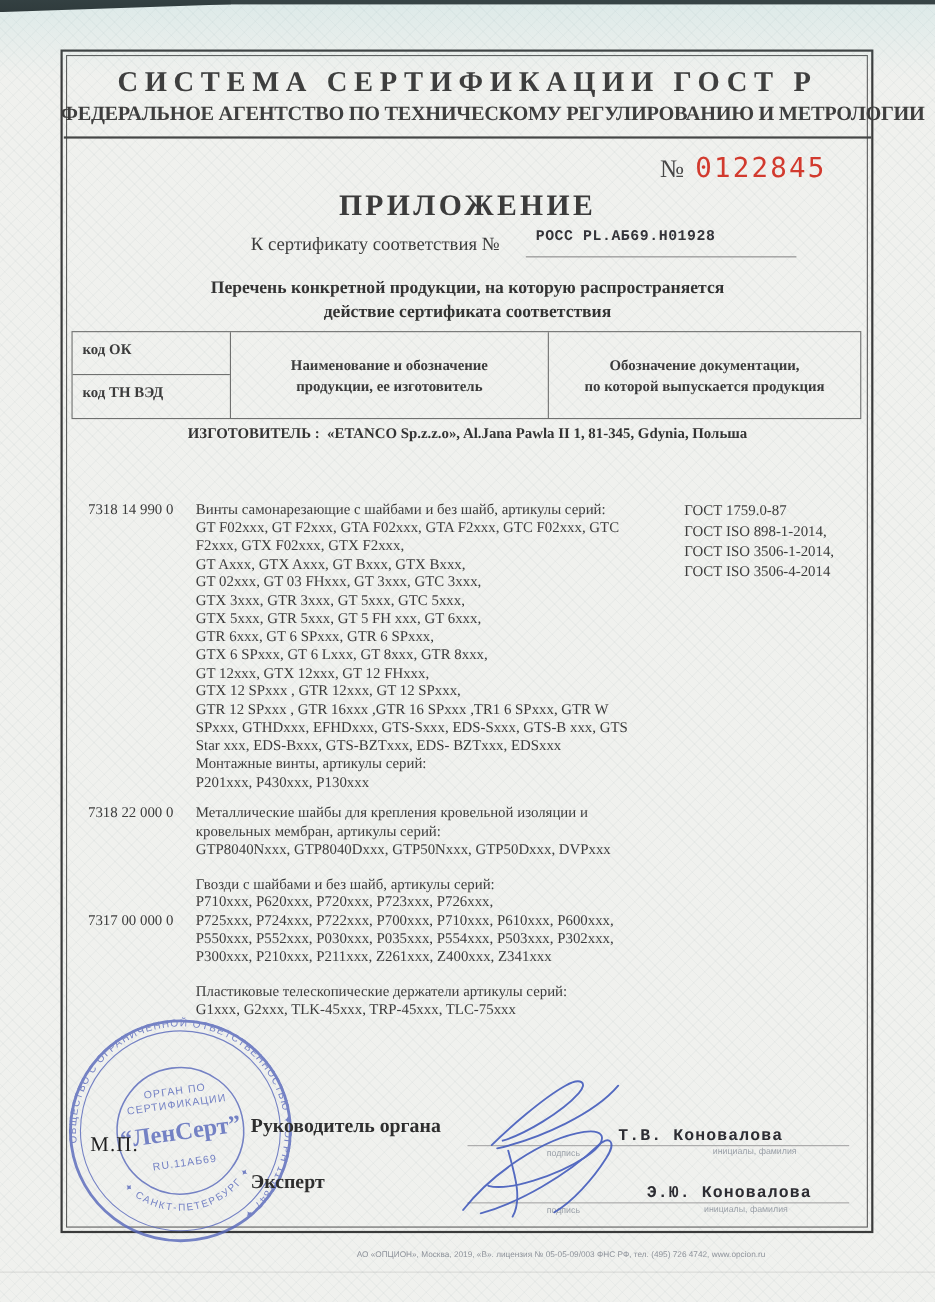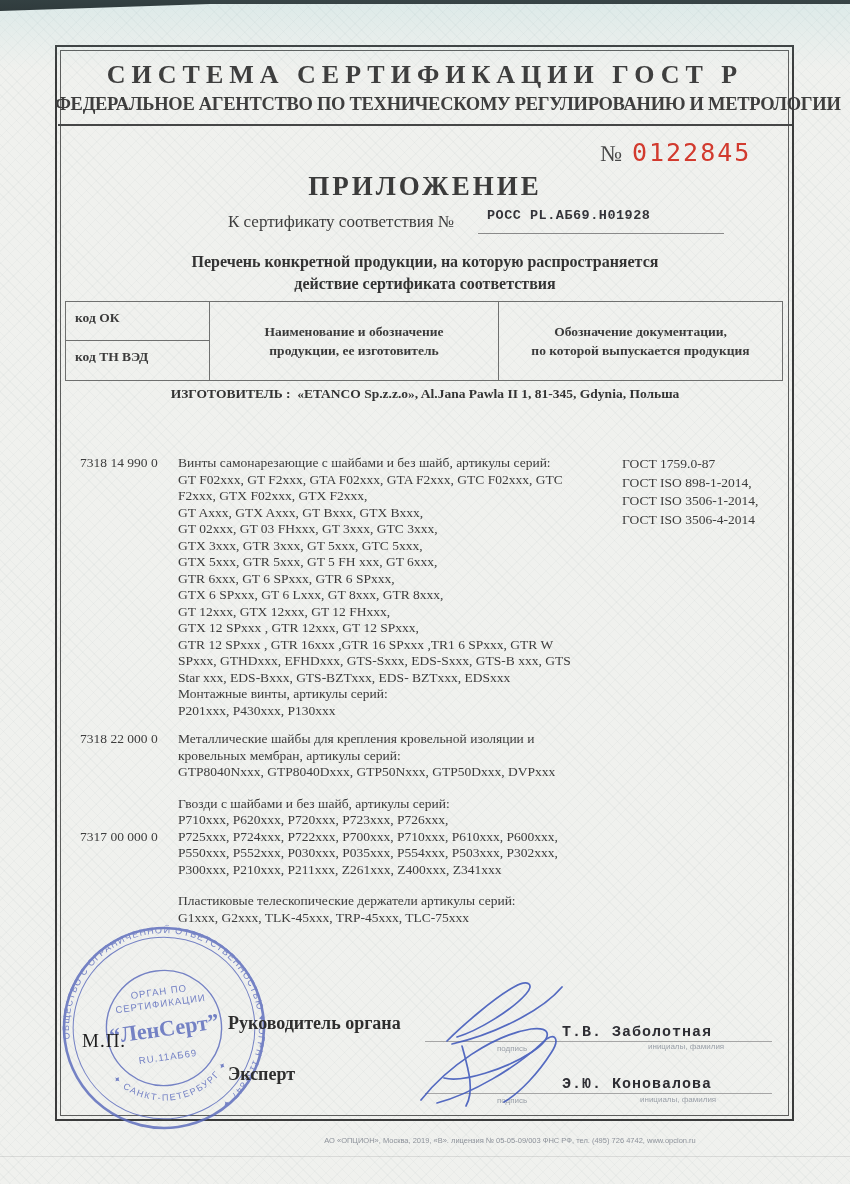--- a/index.html
+++ b/index.html
@@ -81,21 +81,21 @@
   .line1{left:425px;top:1041px;width:347px;}
   .line2{left:425px;top:1093px;width:347px;}
   .tiny-cap{font-family:"Liberation Sans",sans-serif;font-size:8px;color:#9aa0a8;white-space:nowrap;}
   .cap-sign1{left:497px;top:1044px;}
   .cap-sign2{left:497px;top:1096px;}
   .cap-name1{left:648px;top:1042px;}
   .cap-name2{left:640px;top:1095px;}
   .mono-name{font-family:"Liberation Mono",monospace;font-size:15px;font-weight:bold;
     letter-spacing:1px;color:#2d2d33;white-space:nowrap;z-index:3;}
   .name1{left:562px;top:1024px;}
-  .name2{left:562px;top:1076px;text-align:center;}
+  .name2{left:588px;top:1076px;text-align:center;}
 
   .sig-overlay{left:0;top:0;width:850px;height:1184px;pointer-events:none;}
 
   .footer{left:245px;top:1136px;width:530px;text-align:center;
     font-family:"Liberation Sans",sans-serif;font-size:7.5px;color:#8d929a;white-space:nowrap;}
 </style>
 </head>
 <body>
 
 <div class="page">
@@ -234,21 +234,21 @@
   <div class="abs sig-label lbl-expert">Эксперт</div>
 
   <div class="abs sig-line line1"></div>
   <div class="abs sig-line line2"></div>
 
   <div class="abs tiny-cap cap-sign1">подпись</div>
   <div class="abs tiny-cap cap-sign2">подпись</div>
   <div class="abs tiny-cap cap-name1">инициалы, фамилия</div>
   <div class="abs tiny-cap cap-name2">инициалы, фамилия</div>
 
-  <div class="abs mono-name name1">Т.В. Заболотная</div>
+  <div class="abs mono-name name1">Т.В. Коновалова</div>
   <div class="abs mono-name name2">Э.Ю. Коновалова</div>
 
   <svg class="abs sig-overlay" viewBox="0 0 850 1184">
     <g fill="none" stroke="#3f58bb" stroke-width="1.7" stroke-linecap="round" opacity="0.88">
       <path d="M 447,1041 C 462,1026 494,998 514,987 C 528,979 535,984 526,994 C 511,1011 477,1031 457,1037"></path>
       <path d="M 452,1044 C 492,1035 541,1012 562,987"></path>
       <path d="M 421,1100 C 447,1067 493,1035 531,1029 C 552,1026 553,1038 532,1052 C 506,1069 462,1083 444,1078"></path>
       <path d="M 437,1103 C 471,1094 516,1068 543,1042 C 554,1031 561,1038 551,1053 C 539,1072 520,1093 504,1102"></path>
       <path d="M 462,1046 C 468,1068 475,1090 466,1106"></path>
     </g>

